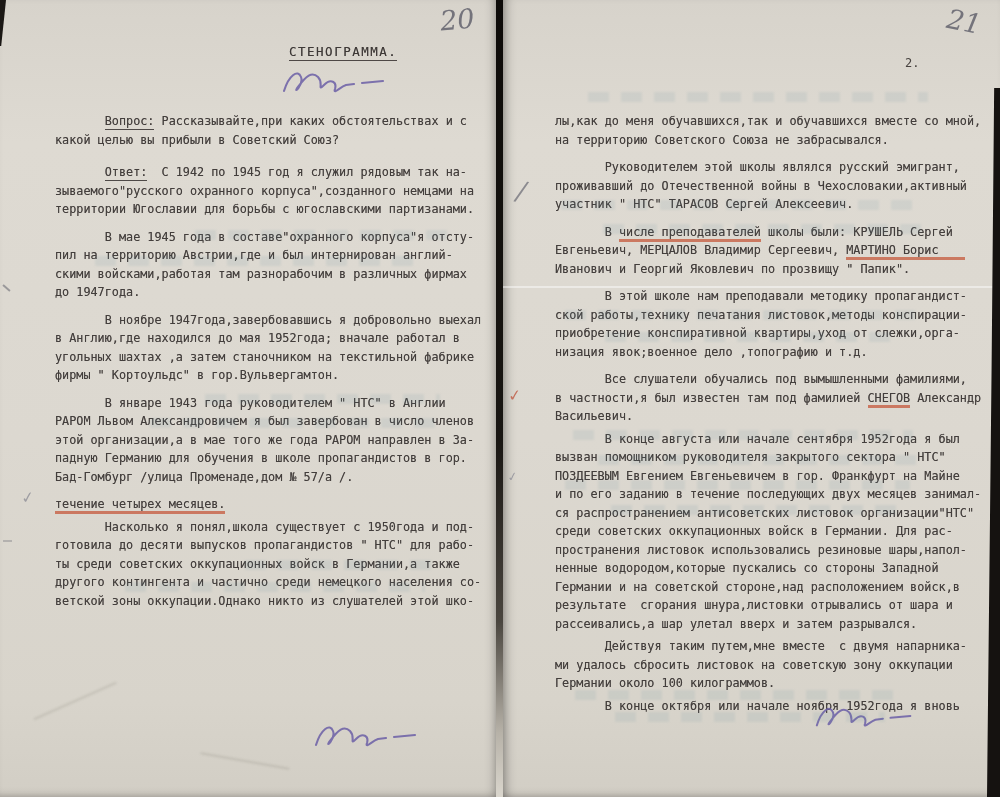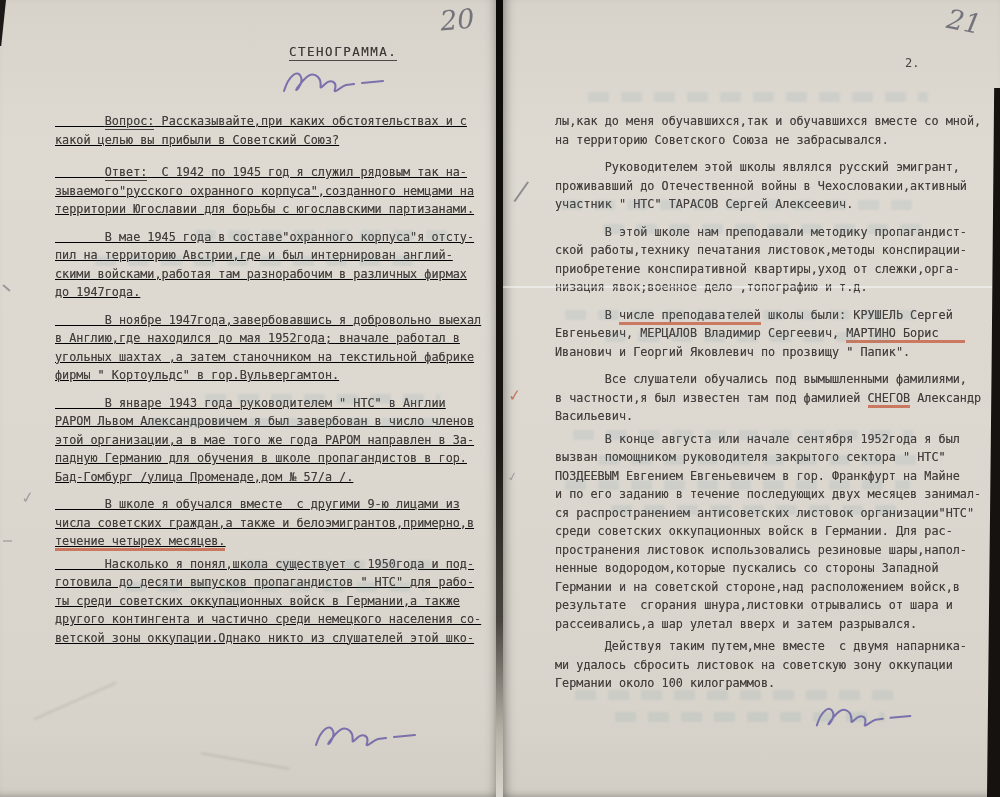--- a/index.html
+++ b/index.html
@@ -12,21 +12,21 @@
   .page-right{left:503px;width:497px;box-shadow:inset 10px 0 12px -9px rgba(0,0,0,.45), inset 0 -7px 10px -7px rgba(0,0,0,.3);}
   .seam{position:absolute;left:496px;top:0;width:8px;height:797px;
         background:linear-gradient(180deg,#0d0b09 0%,#191613 55%,#4a463f 78%,#b7b2a8 92%,#dad6cd 100%);}
   .edge-right{position:absolute;left:987px;top:88px;width:13px;height:709px;background:#151210;
         clip-path:polygon(55% 0,100% 0,100% 100%,0 100%,35% 40%);}
   .edge-topleft{position:absolute;left:0;top:0;width:6px;height:46px;background:#1b1815;
         clip-path:polygon(0 0,100% 0,20% 100%,0 100%);}
   .col{position:absolute;}
   .col .para{white-space:pre;font-size:11.8px;line-height:18.5px;color:#433e3c;
        text-shadow:0 0 .5px rgba(67,62,60,.55);}
-  .col-left{left:55px;top:112px;width:441px;text-decoration:underline;}
+  .col-left{left:55px;top:112px;width:441px;}
   .col-right{left:52px;top:112px;width:444px;}
   .para{margin:0 0 9px 0;}
   .para.tight{margin-bottom:4px;}
   .para.after-q{margin-bottom:14px;}
   .ul-black{border-bottom:1.5px solid rgba(62,57,55,.9);padding-bottom:.5px;text-align:right;}
   .ul-red{box-shadow:0 3px 0 rgba(199,96,69,.8);}
   .ul-red-ext{padding-right:26px;}
   .doc-title{position:absolute;left:289px;top:44px;font-size:12.5px;letter-spacing:1.5px;color:#3e3937;
        white-space:pre;text-shadow:0 0 .5px rgba(62,57,55,.6);}
   .page-num-typed{position:absolute;left:402px;top:56px;font-size:12px;color:#47423f;}
@@ -71,23 +71,21 @@
 до 1947года.</div>
       <div class="para">       В ноябре 1947года,завербовавшись я добровольно выехал
 в Англию,где находился до мая 1952года; вначале работал в
 угольных шахтах ,а затем станочником на текстильной фабрике
 фирмы " Кортоульдс" в гор.Вульвергамтон.</div>
       <div class="para">       В январе 1943 года руководителем " НТС" в Англии
 РАРОМ Львом Александровичем я был завербован в число членов
 этой организации,а в мае того же года РАРОМ направлен в За-
 падную Германию для обучения в школе пропагандистов в гор.
 Бад-Гомбург /улица Променаде,дом № 57/а /.</div>
-      <div class="para tight"><span>       В школе я обучался вместе  с другими 9-ю лицами из
-числа советских граждан,а также и белоэмигрантов,примерно,в
-</span><span class="ul-red">течение четырех месяцев.</span></div>
+      <div class="para tight"><span class="ul-red">течение четырех месяцев.</span></div>
       <div class="para">       Насколько я понял,школа существует с 1950года и под-
 готовила до десяти выпусков пропагандистов " НТС" для рабо-
 ты среди советских оккупационных войск в Германии,а также
 другого контингента и частично среди немецкого населения со-
 ветской зоны оккупации.Однако никто из слушателей этой шко-</div>
     </div>
 
     <div class="mark" style="left:22px;top:486px;transform:rotate(-8deg);">✓</div>
     <div class="pencil-dash" style="left:2px;top:287px;"></div>
     <div class="pencil-dash" style="left:3px;top:540px;transform:rotate(0deg);opacity:.35;"></div>
@@ -111,44 +109,45 @@
   <div class="page page-right">
     <div class="hand-num hand-21">21</div>
     <div class="page-num-typed">2.</div>
 
     <div class="col col-right">
       <div class="para" style="">лы,как до меня обучавшихся,так и обучавшихся вместе со мной,
 на территорию Советского Союза не забрасывался.</div>
       <div class="para">       Руководителем этой школы являлся русский эмигрант,
 проживавший до Отечественной войны в Чехословакии,активный
 участник " НТС" ТАРАСОВ Сергей Алексеевич.</div>
+      <div class="para"><span>       В </span><span class="ul-red">числе преподавателей</span><span> школы были: КРУШЕЛЬ Сергей
+Евгеньевич, МЕРЦАЛОВ Владимир Сергеевич, </span><span class="ul-red ul-red-ext">МАРТИНО Борис</span><span>
+Иванович и Георгий Яковлевич по прозвищу " Папик".</span></div>
       <div class="para">       В этой школе нам преподавали методику пропагандист-
 ской работы,технику печатания листовок,методы конспирации-
 приобретение конспиративной квартиры,уход от слежки,орга-
 низация явок;военное дело ,топографию и т.д.</div>
-      <div class="para"><span>       В </span><span class="ul-red">числе преподавателей</span><span> школы были: КРУШЕЛЬ Сергей
-Евгеньевич, МЕРЦАЛОВ Владимир Сергеевич, </span><span class="ul-red ul-red-ext">МАРТИНО Борис</span><span>
-Иванович и Георгий Яковлевич по прозвищу " Папик".</span></div>
       <div class="para tight"><span>       Все слушатели обучались под вымышленными фамилиями,
 в частности,я был известен там под фамилией </span><span class="ul-red">СНЕГОВ</span><span> Александр
 Васильевич.</span></div>
       <div class="para tight">       В конце августа или начале сентября 1952года я был
 вызван помощником руководителя закрытого сектора " НТС"
 ПОЗДЕЕВЫМ Евгением Евгеньевичем в гор. Франкфурт на Майне
 и по его заданию в течение последующих двух месяцев занимал-
 ся распространением антисоветских листовок организации"НТС"
 среди советских оккупационных войск в Германии. Для рас-
 пространения листовок использовались резиновые шары,напол-
 ненные водородом,которые пускались со стороны Западной
 Германии и на советской стороне,над расположением войск,в
 результате  сгорания шнура,листовки отрывались от шара и
 рассеивались,а шар улетал вверх и затем разрывался.</div>
       <div class="para tight">       Действуя таким путем,мне вместе  с двумя напарника-
 ми удалось сбросить листовок на советскую зону оккупации
 Германии около 100 килограммов.</div>
+      <div class="para">       В конце октября или начале ноября 1952года я вновь</div>
     </div>
 
     <div class="mark slash" style="left:14px;top:176px;color:#77777f;">/</div>
     <div class="mark red" style="left:6px;top:384px;transform:rotate(-6deg);">✓</div>
     <div class="mark" style="left:5px;top:468px;font-size:14px;transform:rotate(-10deg);">✓</div>
 
     <svg class="sig" style="left:310px;top:698px;" width="104" height="34" viewBox="0 0 110 36">
       <path d="M4 29 C9 13 18 7 21 15 C24 23 12 33 18 25 C26 14 32 9 38 15 C44 21 37 30 44 23 C51 16 57 20 55 27 C53 33 60 25 66 23 L74 22 M82 21 L103 19"></path>
     </svg>
 

